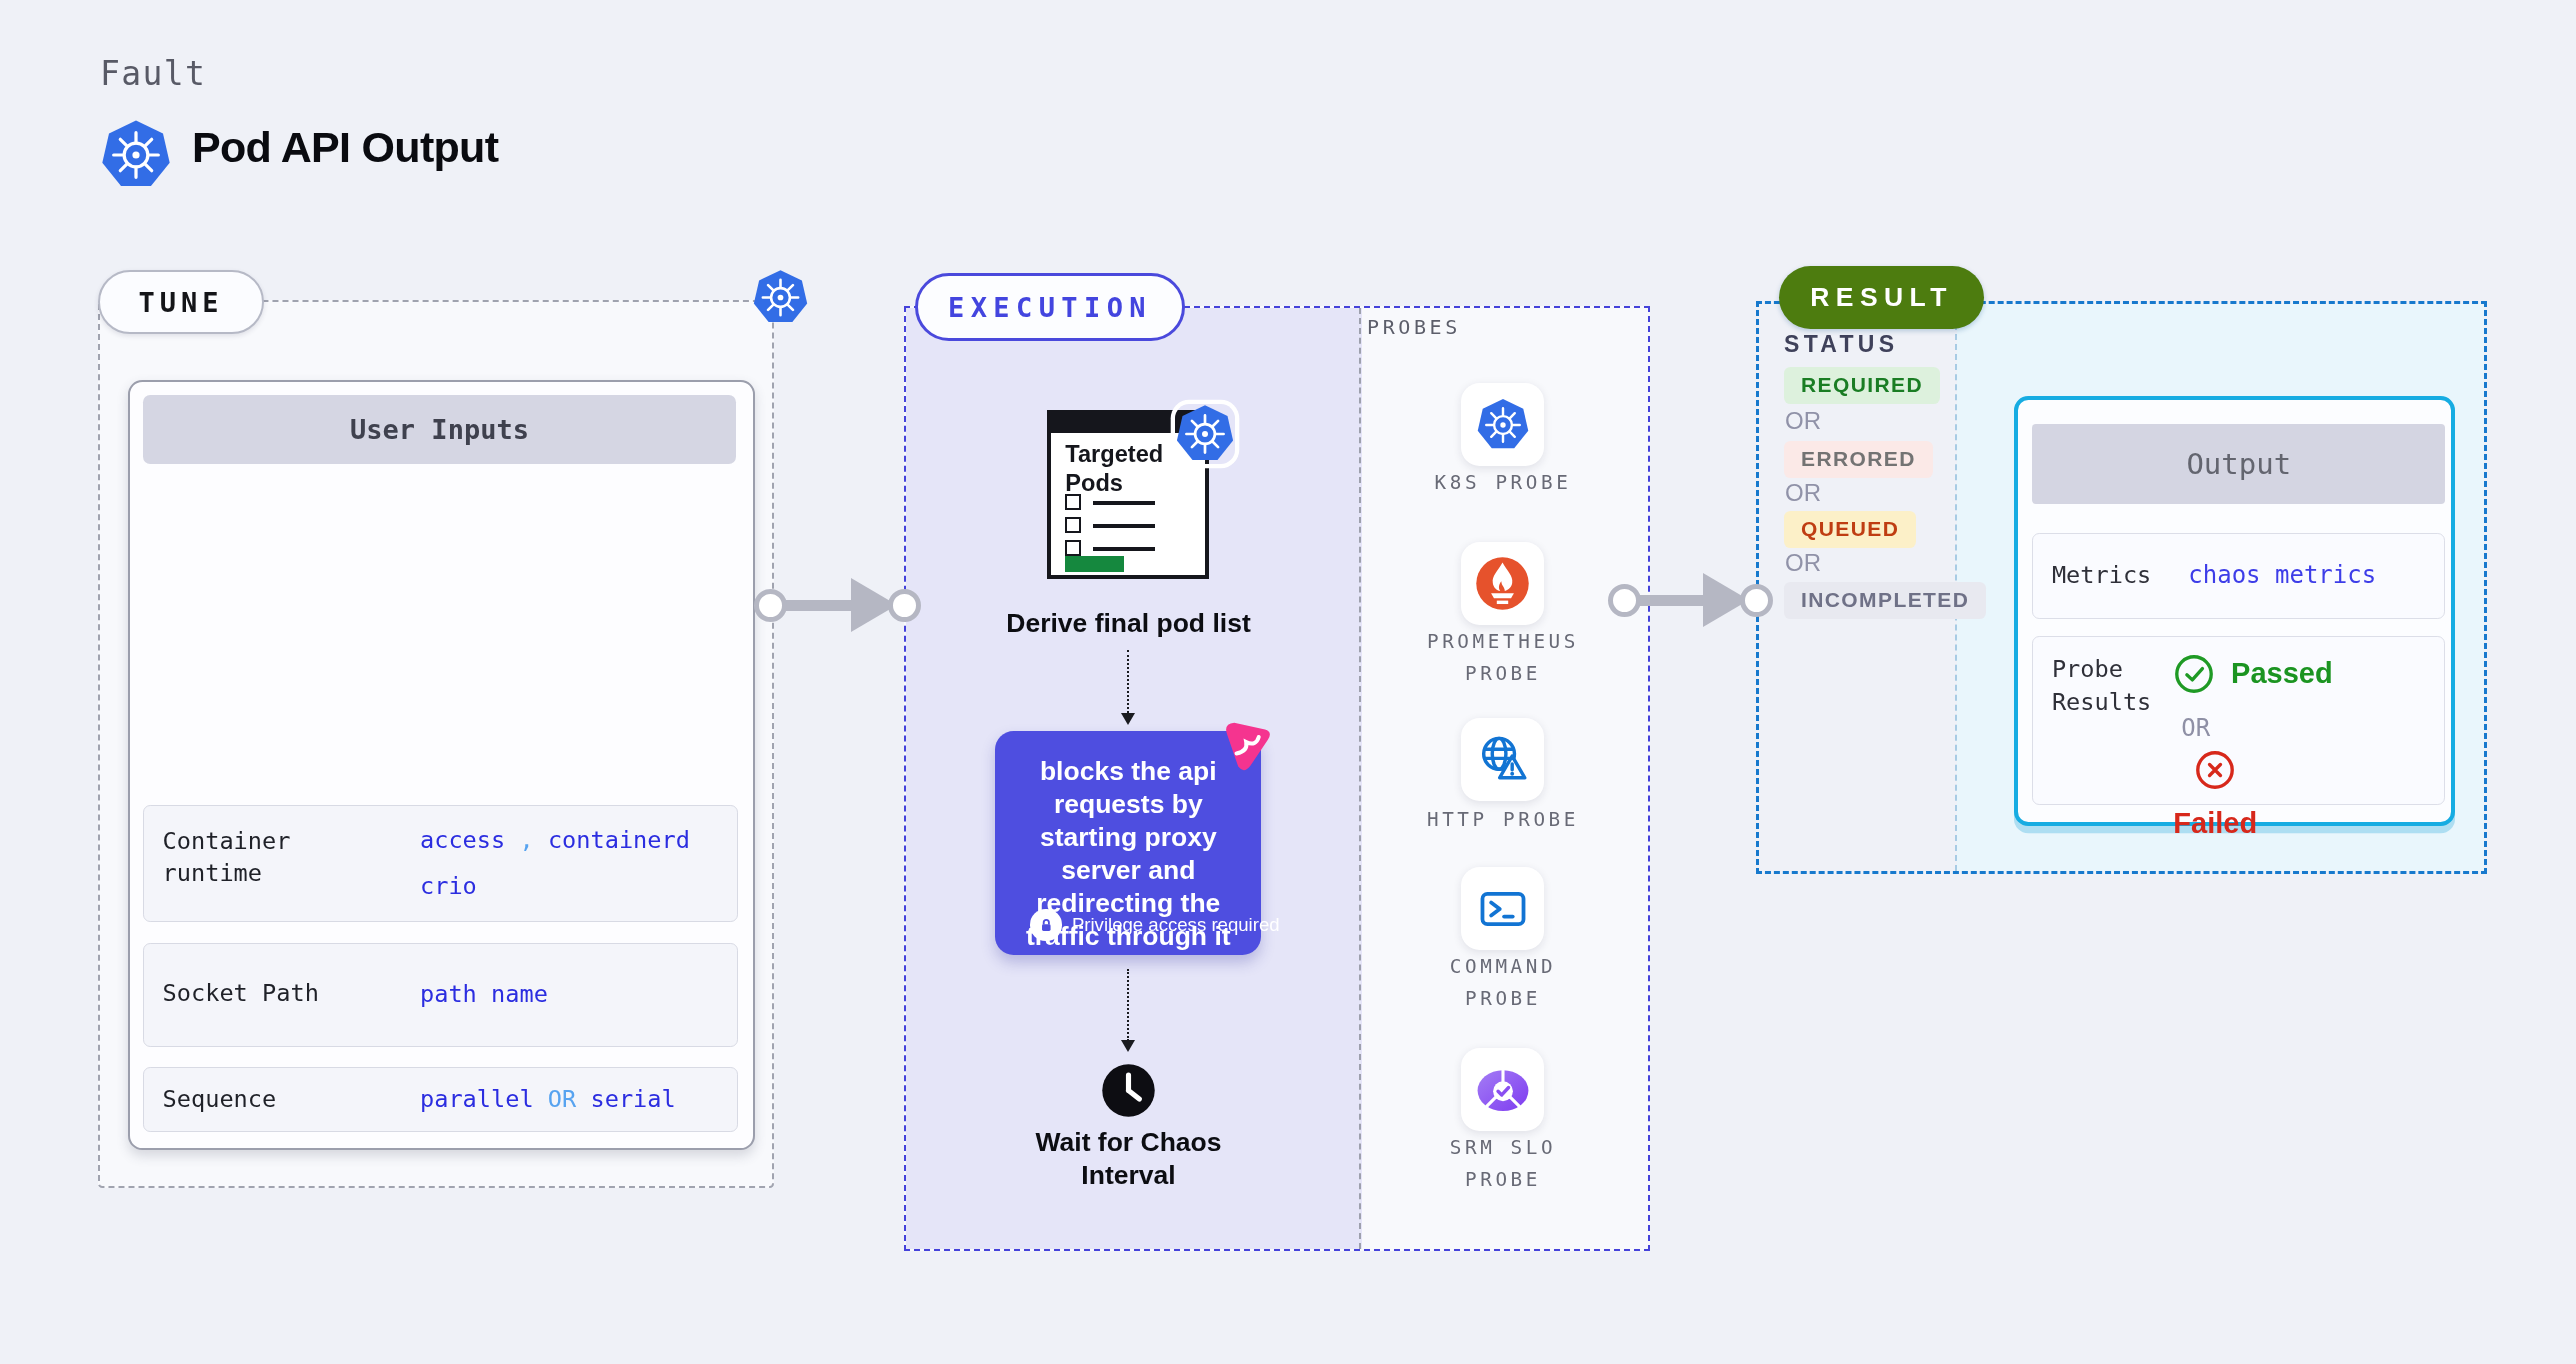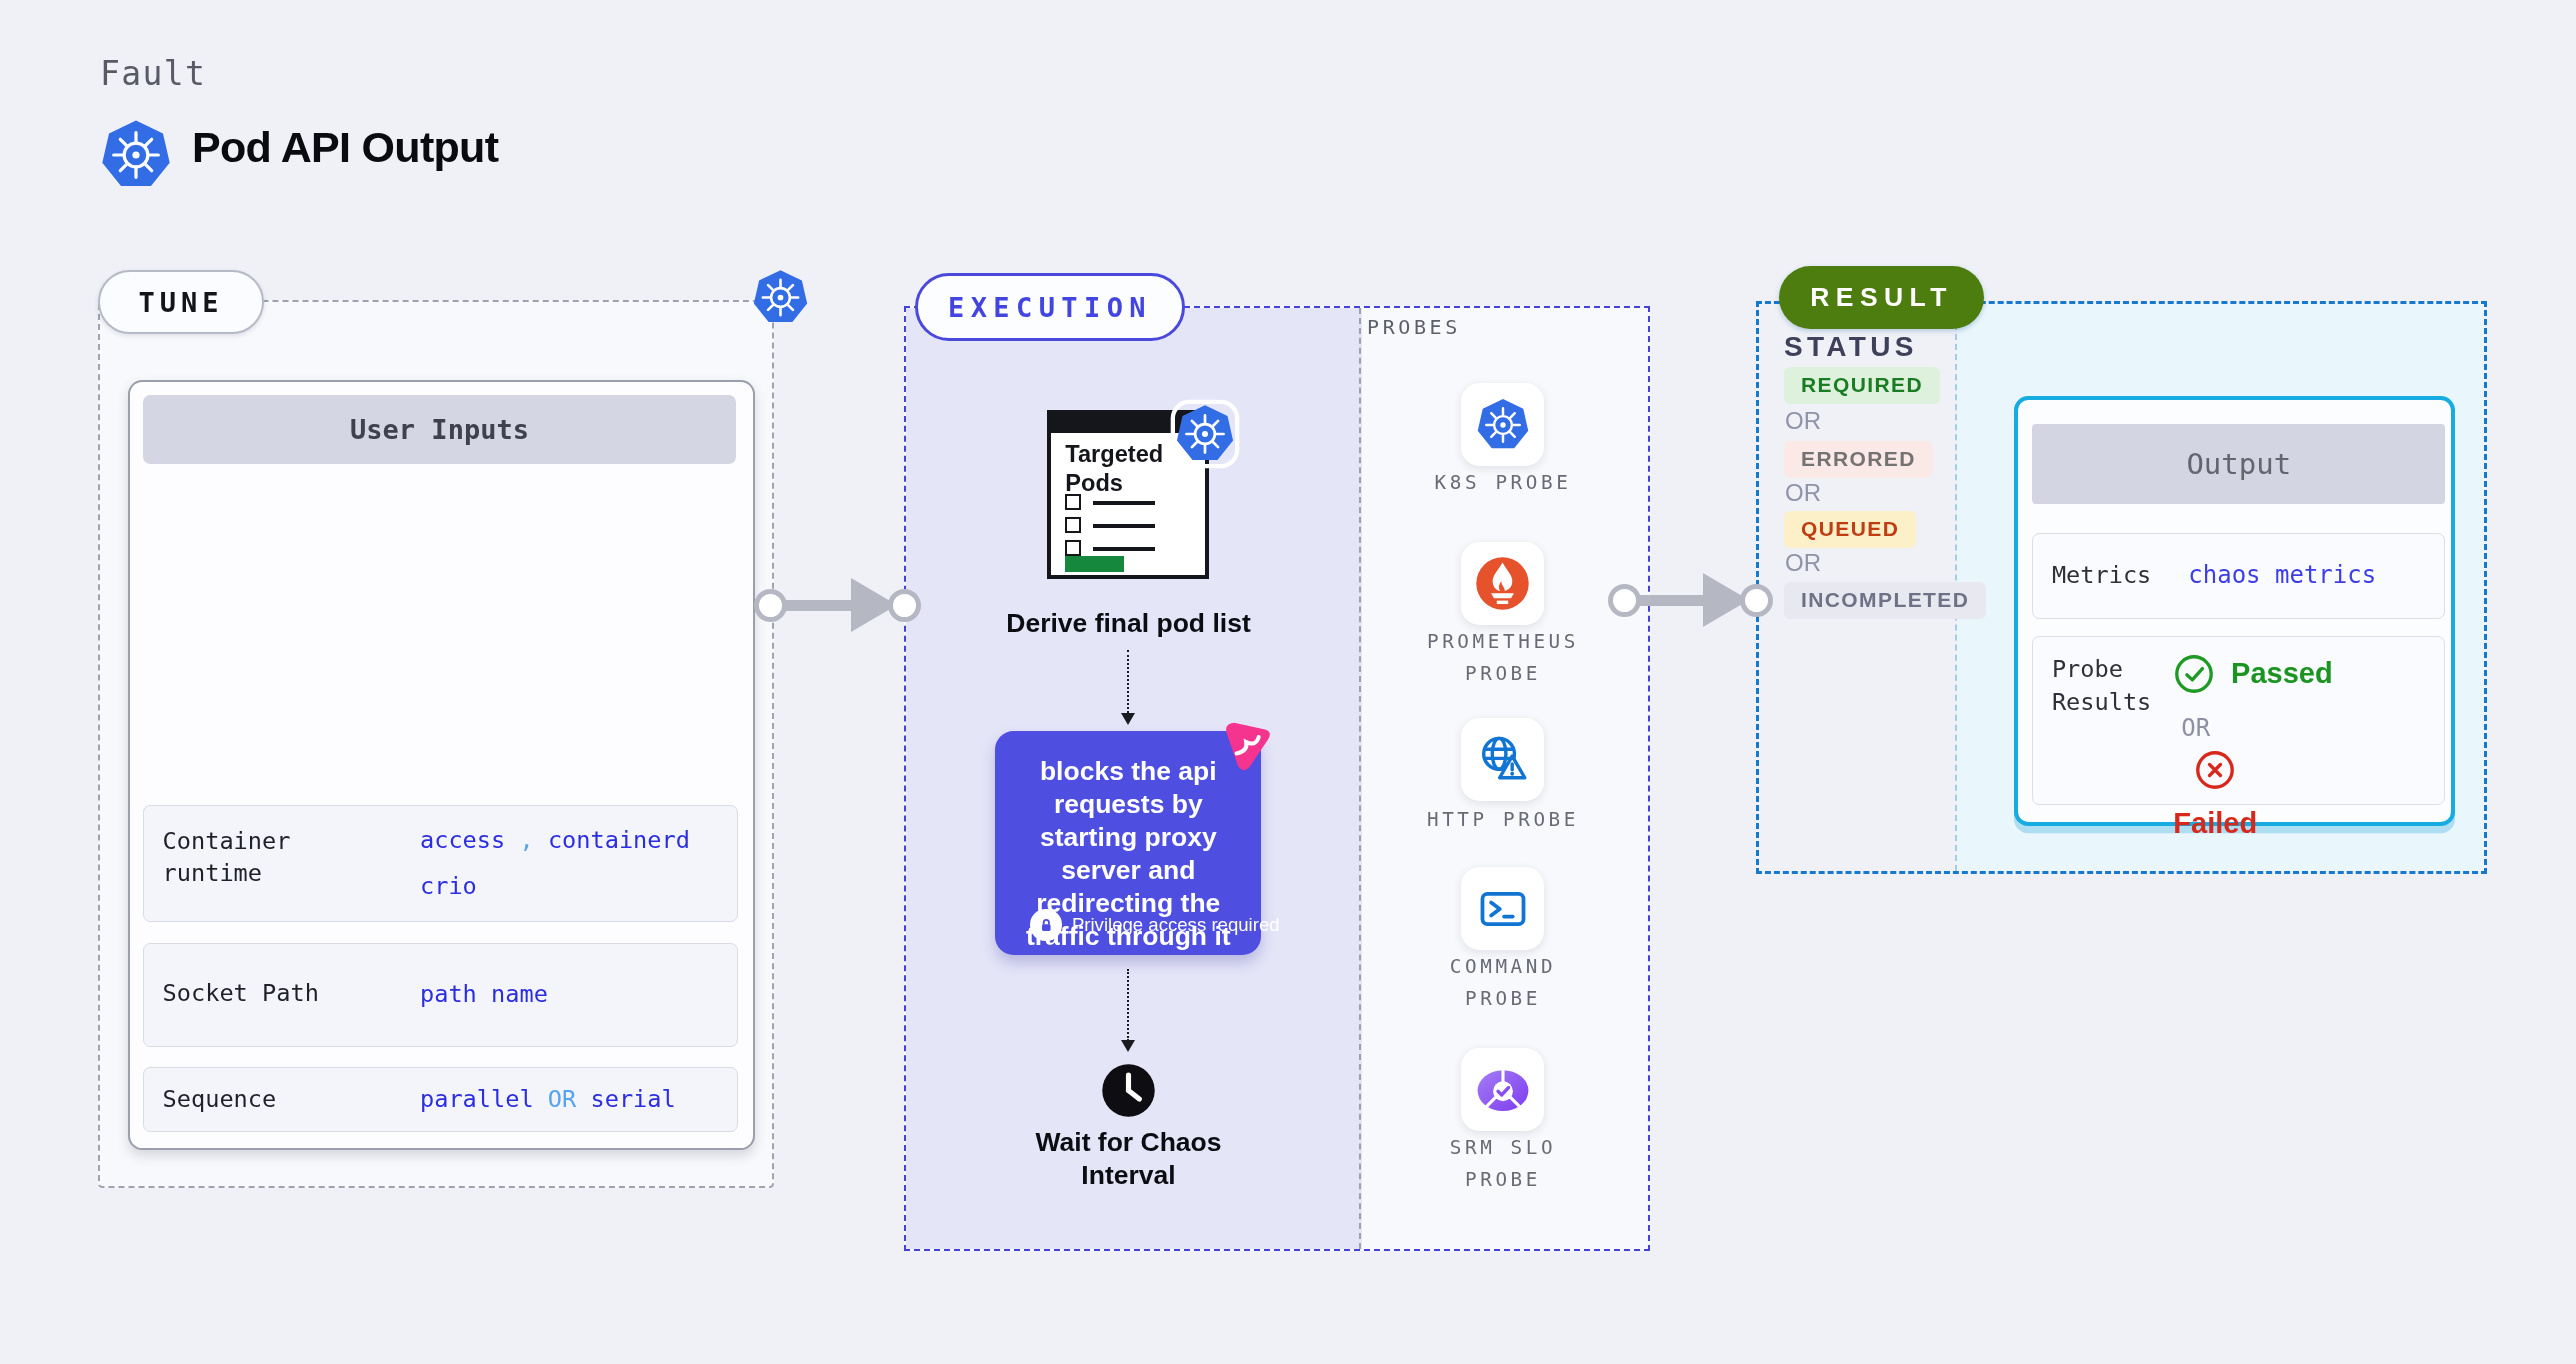--- a/index.html
+++ b/index.html
@@ -75,21 +75,21 @@
   .clock-wrap{left:1100px;top:1062px;width:57px;height:57px;z-index:3;}
 
   
   .probes-head{left:1367px;top:315px;font-size:20px;letter-spacing:3.6px;color:#5c5e6a;z-index:3;}
   .probe-card{left:1461px;width:83px;height:83px;background:#ffffff;border-radius:18.6px;z-index:3;
               display:flex;align-items:center;justify-content:center;box-shadow:0 2.9px 8.6px rgba(30,34,60,.10);}
   .probe-label{left:1410px;width:186px;text-align:center;font-size:19.3px;line-height:31.5px;letter-spacing:3.6px;
                color:#686a76;z-index:3;}
 
   
-  .status-head{left:1784px;top:331px;font-size:28px;font-weight:bold;letter-spacing:4.3px;color:#3f415a;z-index:3;}
+  .status-head{left:1784px;top:331px;font-size:23px;font-weight:bold;letter-spacing:4.3px;color:#3f415a;z-index:3;}
   .badge{position:absolute;left:1784px;padding:6.4px 17px;border-radius:6.4px;font-size:21px;font-weight:bold;
          letter-spacing:1.4px;z-index:3;white-space:nowrap;}
   .or-txt{position:absolute;left:1785px;font-size:24px;color:#9092a8;z-index:3;}
 
   
   .out-card{left:2014px;top:396px;width:441px;height:430px;background:#fcfdff;border:4.3px solid #16ace2;
             border-radius:14.3px;box-sizing:border-box;box-shadow:0 7.2px 0 rgba(22,160,215,.28);z-index:3;}
   .out-head{position:absolute;left:14.3px;top:24px;width:413px;height:80px;background:#d4d5e2;border-radius:4px;
             display:flex;align-items:center;justify-content:center;font-size:29px;color:#63656f;box-sizing:border-box;}
   .out-row{position:absolute;left:14.3px;width:413px;background:#fafbff;border:1.4px solid #dcdee8;border-radius:7.2px;box-sizing:border-box;}

